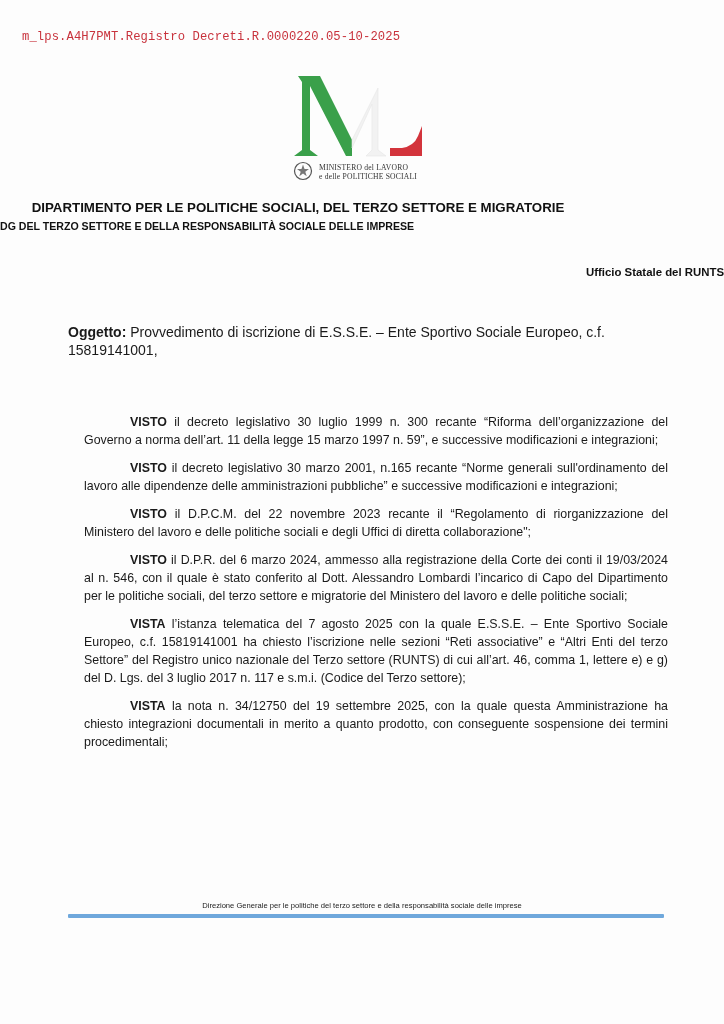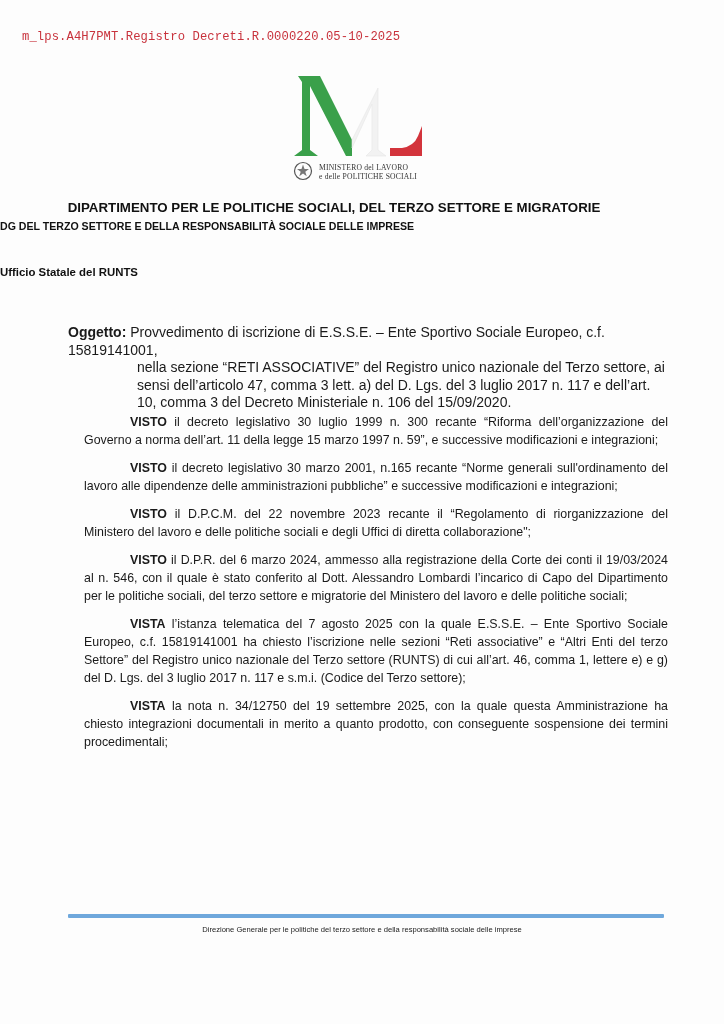--- a/index.html
+++ b/index.html
@@ -15,49 +15,49 @@
     .logo { position: absolute; left: 290px; top: 70px; width: 140px; height: 115px; }
     .logo svg { display: block; }
     .ministry-text {
       position: absolute; left: 319px; top: 163px;
       font-family: "Liberation Serif", "DejaVu Serif", serif;
       font-size: 7.6px; line-height: 9px; color: #333; letter-spacing: 0.2px;
     }
     .emblem { position: absolute; left: 293px; top: 161px; width: 20px; height: 20px; }
     .dept-title {
       position: absolute; left: 0; width: 596px; top: 200px; text-align: center;
-      font-weight: bold; font-size: 13.3px; color: #111; padding-left: 36px;
+      font-weight: bold; font-size: 13.3px; color: #111;
     }
     .dg-title {
       position: absolute; left: 0; width: 724px; top: 220px; 
       font-weight: bold; font-size: 10.6px; color: #111;
     }
     .office {
-      position: absolute; left: 0; width: 724px; top: 266px; text-align: left;
+      position: absolute; left: 0; width: 724px; top: 266px; text-align: right;
       font-weight: bold; font-size: 11.4px; color: #111;
     }
     .subject {
       position: absolute; left: 68px; top: 324px; width: 602px;
       font-size: 14px; line-height: 17.6px; color: #1a1a1a;
     }
     .subject .label { font-weight: bold; }
     .subject .rest { display: block; padding-left: 69px; }
     .subject .first { display: inline; }
     .body-text {
       position: absolute; left: 68px; top: 413px; width: 600px;
       font-size: 12.4px; line-height: 18px; color: #1a1a1a;
     }
     .para { text-align: justify; text-indent: 46px; margin: 0 0 10px 16px; }
     .para .kw { font-weight: bold; }
     .footer-rule {
       position: absolute; left: 68px; top: 914px; width: 596px; height: 4px;
       background: #6fa8dc; border-radius: 1px;
     }
     .footer-text {
-      position: absolute; left: 0; width: 724px; top: 925px; text-align: center;
+      position: absolute; left: 0; width: 724px; top: 901px; text-align: center;
       font-size: 7.6px; color: #222;
     }
   </style>
 </head>
 <body>
 
 <div class="protocol">m_lps.A4H7PMT.Registro Decreti.R.0000220.05-10-2025</div>
 
 <div class="logo">
   <svg width="140" height="90" viewBox="0 0 140 90">
@@ -80,21 +80,20 @@
   <div>MINISTERO del LAVORO</div>
   <div>e delle POLITICHE SOCIALI</div>
 </div>
 
 <div class="dept-title">DIPARTIMENTO PER LE POLITICHE SOCIALI, DEL TERZO SETTORE E MIGRATORIE</div>
 <div class="dg-title">DG DEL TERZO SETTORE E DELLA RESPONSABILITÀ SOCIALE DELLE IMPRESE</div>
 <div class="office">Ufficio Statale del RUNTS</div>
 
 <div class="subject">
   <span class="label">Oggetto:</span><span class="first"> Provvedimento di iscrizione di E.S.S.E. – Ente Sportivo Sociale Europeo, c.f. 15819141001,</span>
-  <span class="rest">nella sezione “RETI ASSOCIATIVE” del Registro unico nazionale del Terzo settore, ai sensi dell’articolo 47, comma 3 lett. a) del D. Lgs. del 3 luglio 2017 n. 117 e dell’art. 10, comma 3 del Decreto Ministeriale n. 106 del 15/09/2020.</span>
 </div>
 
 <div class="body-text">
   <p class="para"><span class="kw">VISTO</span><span> il decreto legislativo 30 luglio 1999 n. 300 recante “Riforma dell’organizzazione del Governo a norma dell’art. 11 della legge 15 marzo 1997 n. 59”, e successive modificazioni e integrazioni;</span></p>
   <p class="para"><span class="kw">VISTO</span><span> il decreto legislativo 30 marzo 2001, n.165 recante “Norme generali sull'ordinamento del lavoro alle dipendenze delle amministrazioni pubbliche” e successive modificazioni e integrazioni;</span></p>
   <p class="para"><span class="kw">VISTO</span><span> il D.P.C.M. del 22 novembre 2023 recante il “Regolamento di riorganizzazione del Ministero del lavoro e delle politiche sociali e degli Uffici di diretta collaborazione";</span></p>
   <p class="para"><span class="kw">VISTO</span><span> il D.P.R. del 6 marzo 2024, ammesso alla registrazione della Corte dei conti il 19/03/2024 al n. 546, con il quale è stato conferito al Dott. Alessandro Lombardi l’incarico di Capo del Dipartimento per le politiche sociali, del terzo settore e migratorie del Ministero del lavoro e delle politiche sociali;</span></p>
   <p class="para"><span class="kw">VISTA</span><span> l’istanza telematica del 7 agosto 2025 con la quale E.S.S.E. – Ente Sportivo Sociale Europeo, c.f. 15819141001 ha chiesto l’iscrizione nelle sezioni “Reti associative” e “Altri Enti del terzo Settore” del Registro unico nazionale del Terzo settore (RUNTS) di cui all’art. 46, comma 1, lettere e) e g) del D. Lgs. del 3 luglio 2017 n. 117 e s.m.i. (Codice del Terzo settore);</span></p>
   <p class="para"><span class="kw">VISTA</span><span> la nota n. 34/12750 del 19 settembre 2025, con la quale questa Amministrazione ha chiesto integrazioni documentali in merito a quanto prodotto, con conseguente sospensione dei termini procedimentali;</span></p>
 </div>

